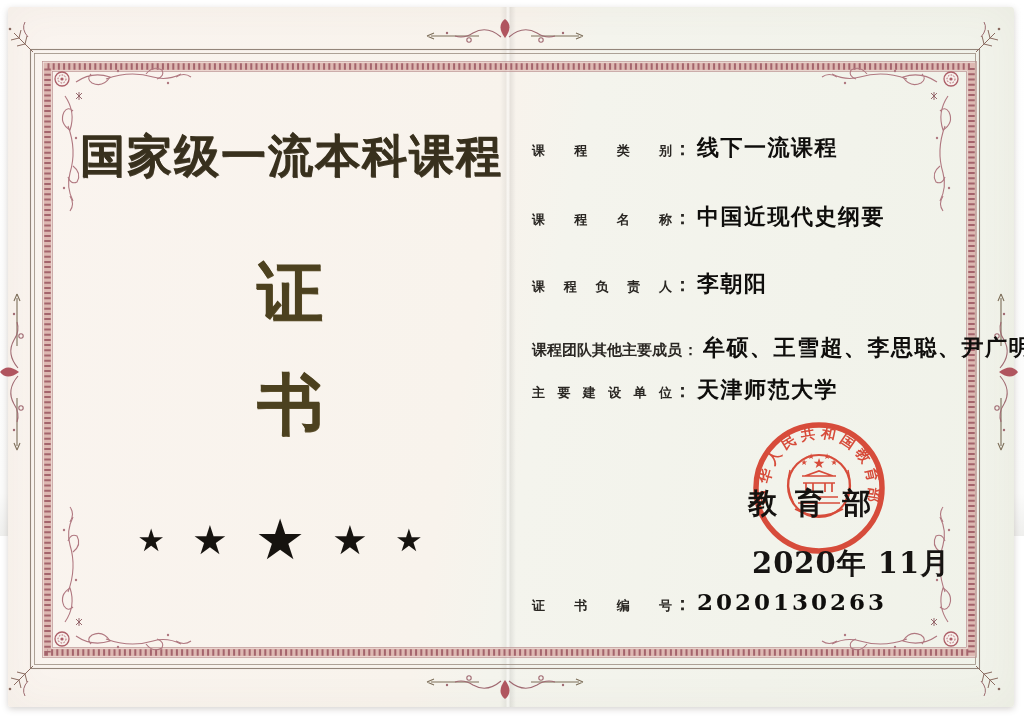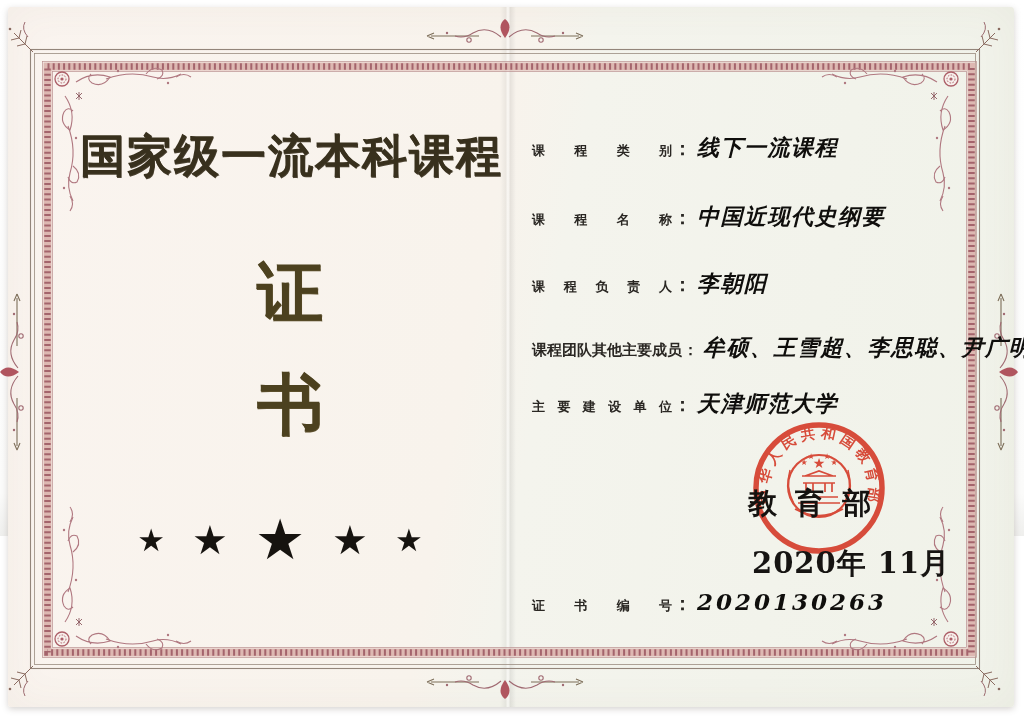--- a/index.html
+++ b/index.html
@@ -22,22 +22,22 @@
   .stars{position:absolute;left:70px;top:500px;width:420px;height:80px;
     display:flex;justify-content:center;align-items:center;gap:27px;color:#16130f;}
   .stars span{line-height:1;}
   .st-s{font-size:31px;} .st-m{font-size:40px;} .st-l{font-size:56px;}
   
   .fields{position:absolute;left:532px;top:133px;width:470px;}
   .row{display:flex;align-items:baseline;}
   .row .label{display:inline-block;width:140px;font-size:13px;font-weight:600;color:#2a2723;
     text-align:justify;text-align-last:justify;white-space:nowrap;}
   .row .colon{font-size:19px;font-weight:600;color:#2a2723;margin:0 5px 0 1px;}
-  .row .value{font-size:22px;font-weight:bold;color:#0f0e0c;letter-spacing:1.5px;white-space:nowrap;font-style:italic;}
-  .gap1{margin-bottom:39px;} .gap2{margin-bottom:37px;} .gap3{margin-bottom:34px;margin-top:12px;} .gap4{margin-bottom:26px;}
+  .row .value{font-size:22px;font-weight:bold;color:#0f0e0c;letter-spacing:1.5px;white-space:nowrap;}
+  .gap1{margin-bottom:39px;} .gap2{margin-bottom:37px;} .gap3{margin-bottom:34px;margin-top:12px;} .gap4{margin-bottom:12px;}
   .row.small .label{width:152px;font-size:15px;letter-spacing:0;text-align-last:auto;}
   .row.small .colon{font-size:15px;}
   .vwrap{display:flex;flex-direction:row;}
   .seal{position:absolute;left:750px;top:420px;width:138px;height:138px;opacity:.93;}
   .moe-name{position:absolute;left:748px;top:484px;width:145px;font-size:29px;font-weight:bold;
     color:#141210;letter-spacing:4px;white-space:nowrap;z-index:5;}
   .date{position:absolute;left:752px;top:544px;font-size:29px;font-weight:bold;color:#161412;
     letter-spacing:1px;z-index:5;white-space:nowrap;}
   .serial{position:absolute;left:532px;top:588px;}
   .serial .value{font-size:23px;letter-spacing:3px;}

